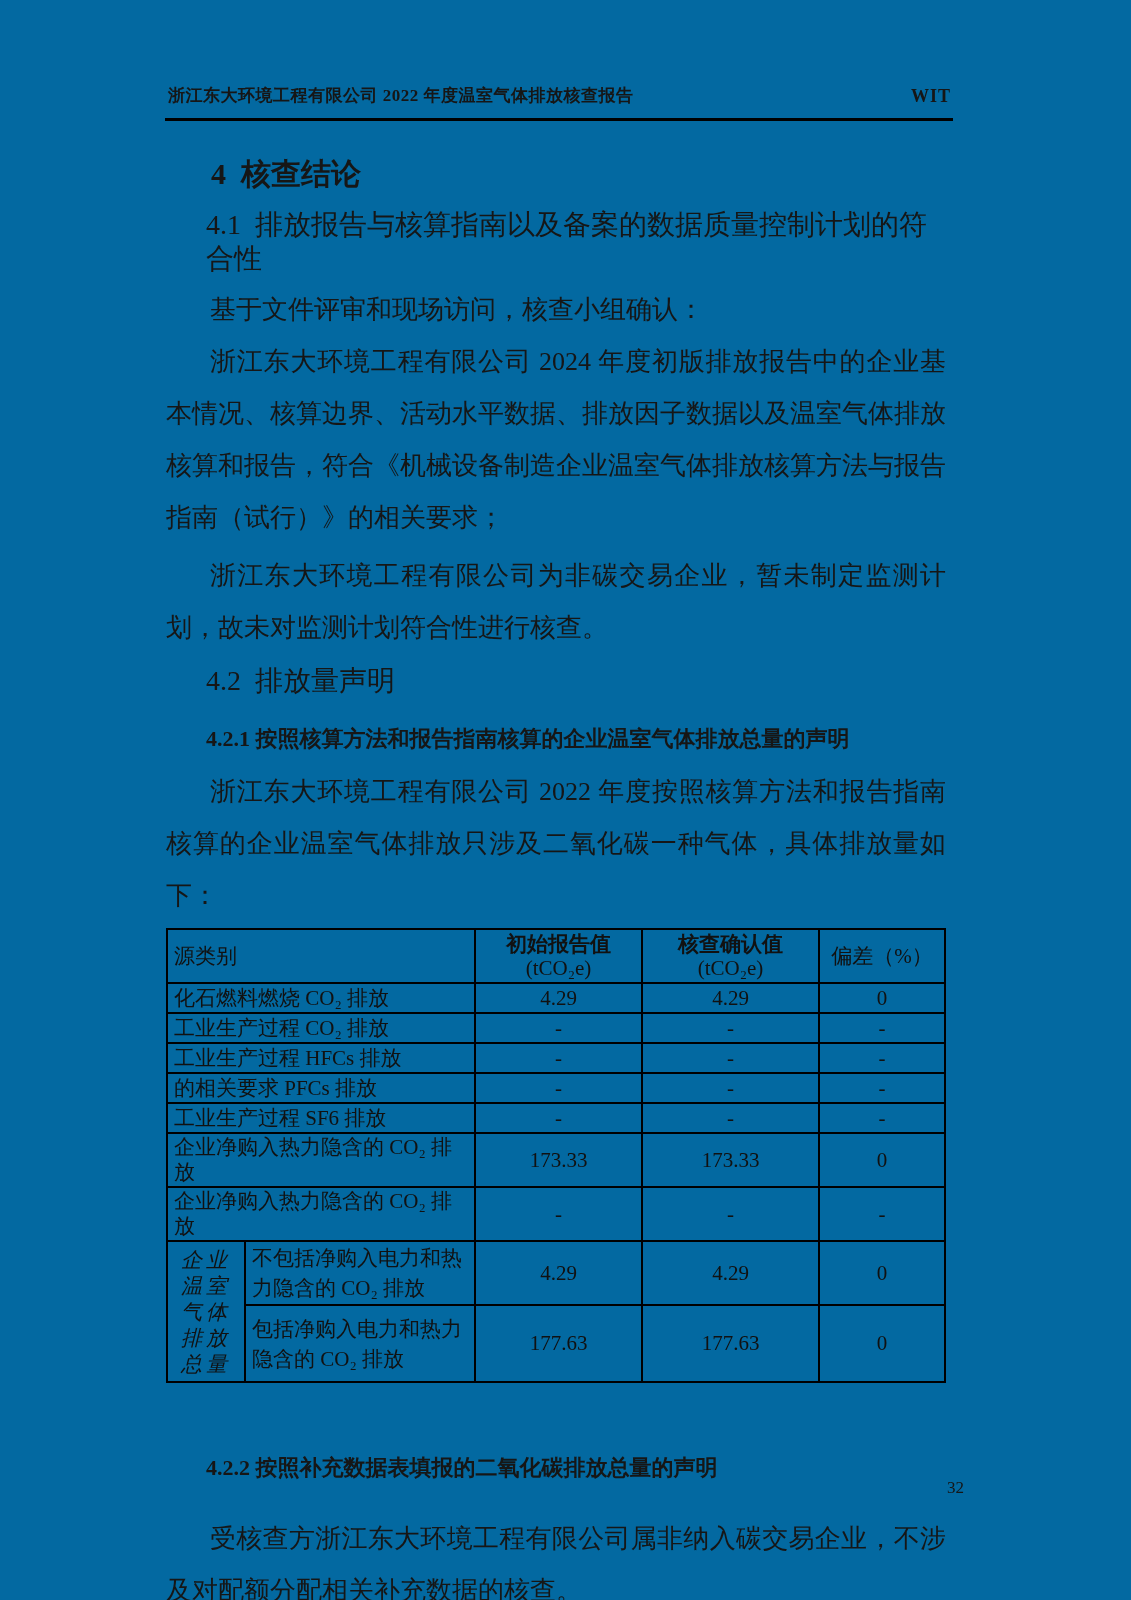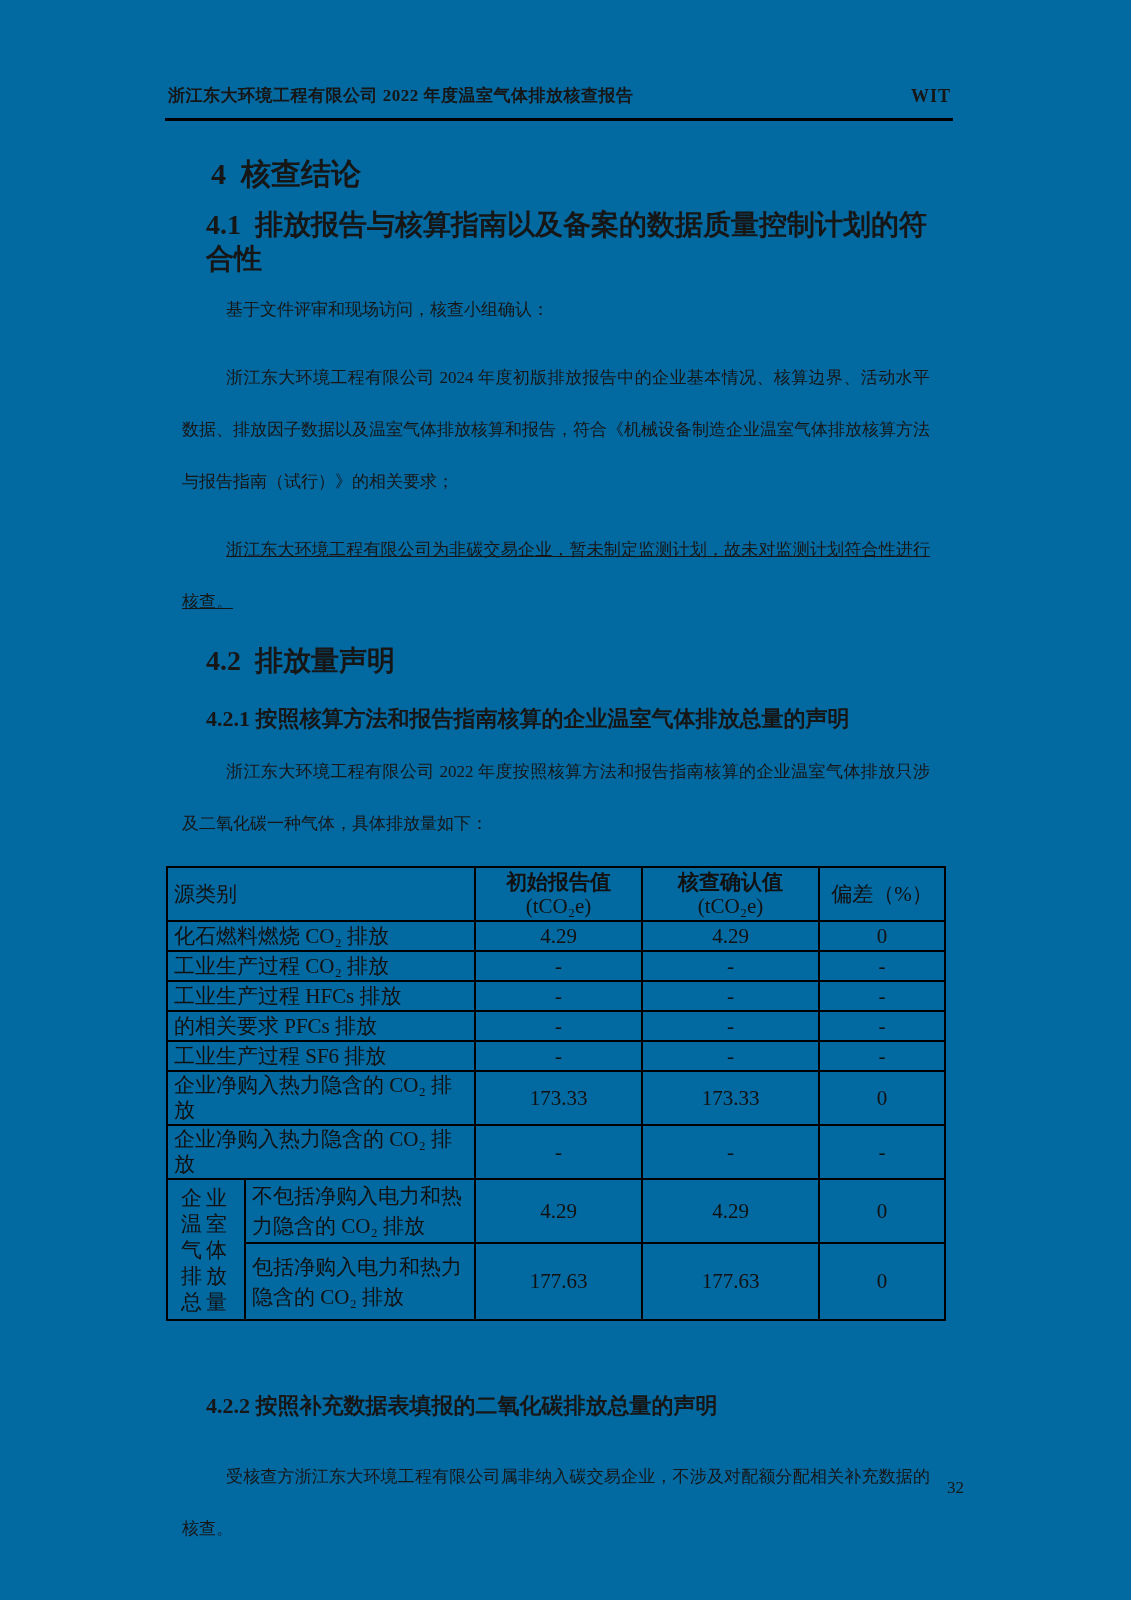--- a/index.html
+++ b/index.html
@@ -23,34 +23,34 @@
     position:absolute;top:118px;left:165px;right:178px;
     height:3px;background:#000;
   }
   
   .content{position:absolute;top:140px;left:166px;width:780px;}
   .h1{
     font-size:30px;font-weight:700;line-height:36px;
     margin:16px 0 0 45px;white-space:pre-wrap;
   }
   .h2{
-    font-size:28px;font-weight:700;line-height:34px;
+    font-size:28px;font-weight:400;line-height:34px;
     margin:16px 0 0 40px;white-space:pre-wrap;
   }
   .h2-42{margin-top:10px;}
   .h3{
     font-size:22px;font-weight:700;line-height:30px;
     margin:26px 0 0 40px;white-space:pre-wrap;
   }
   .para{
-    font-size:17px;line-height:52px;margin:16px;
+    font-size:26px;line-height:52px;margin:0;
     text-align:justify;text-indent:44px;
   }
   .para-p1{margin-top:8px;}
-  .para-p3{margin-top:6px;text-decoration:underline;}
+  .para-p3{margin-top:6px;}
   .para-p4{margin-top:12px;}
   .h3-422{margin-top:70px;}
   .para-p5{margin-top:30px;}
   
   table.emissions{
     width:778px;margin-top:6px;
     border-collapse:collapse;table-layout:fixed;
     font-size:21px;color:#111;
   }
   table.emissions td,table.emissions th{
@@ -64,20 +64,21 @@
   th.th-val{height:50px;font-weight:400;text-align:center;padding:2px 2px;border-radius:14px;}
   .th-name{font-weight:700;line-height:24px;}
   .th-unit{font-weight:400;line-height:24px;}
   th.th-dev{font-weight:400;text-align:center;height:50px;}
   td.lbl{text-align:left;padding-left:10px;height:26px;line-height:25px;}
   td.val{text-align:center;height:26px;line-height:25px;margin-top:24px;}
   td.group-lbl{
     text-align:center;vertical-align:middle;
     white-space:pre-line;line-height:26px;letter-spacing:4px;
     padding:2px 0 2px 4px;
+    font-style:italic;
   }
   td.sub-lbl{
     text-align:left;padding:4px 10px;line-height:30px;vertical-align:middle;
   }
   tr.sub-a td{height:50px;}
   tr.sub-b td{height:73px;}
   
   .footer{
     position:absolute;top:1478px;left:184px;width:780px;
     text-align:right;font-size:17px;

